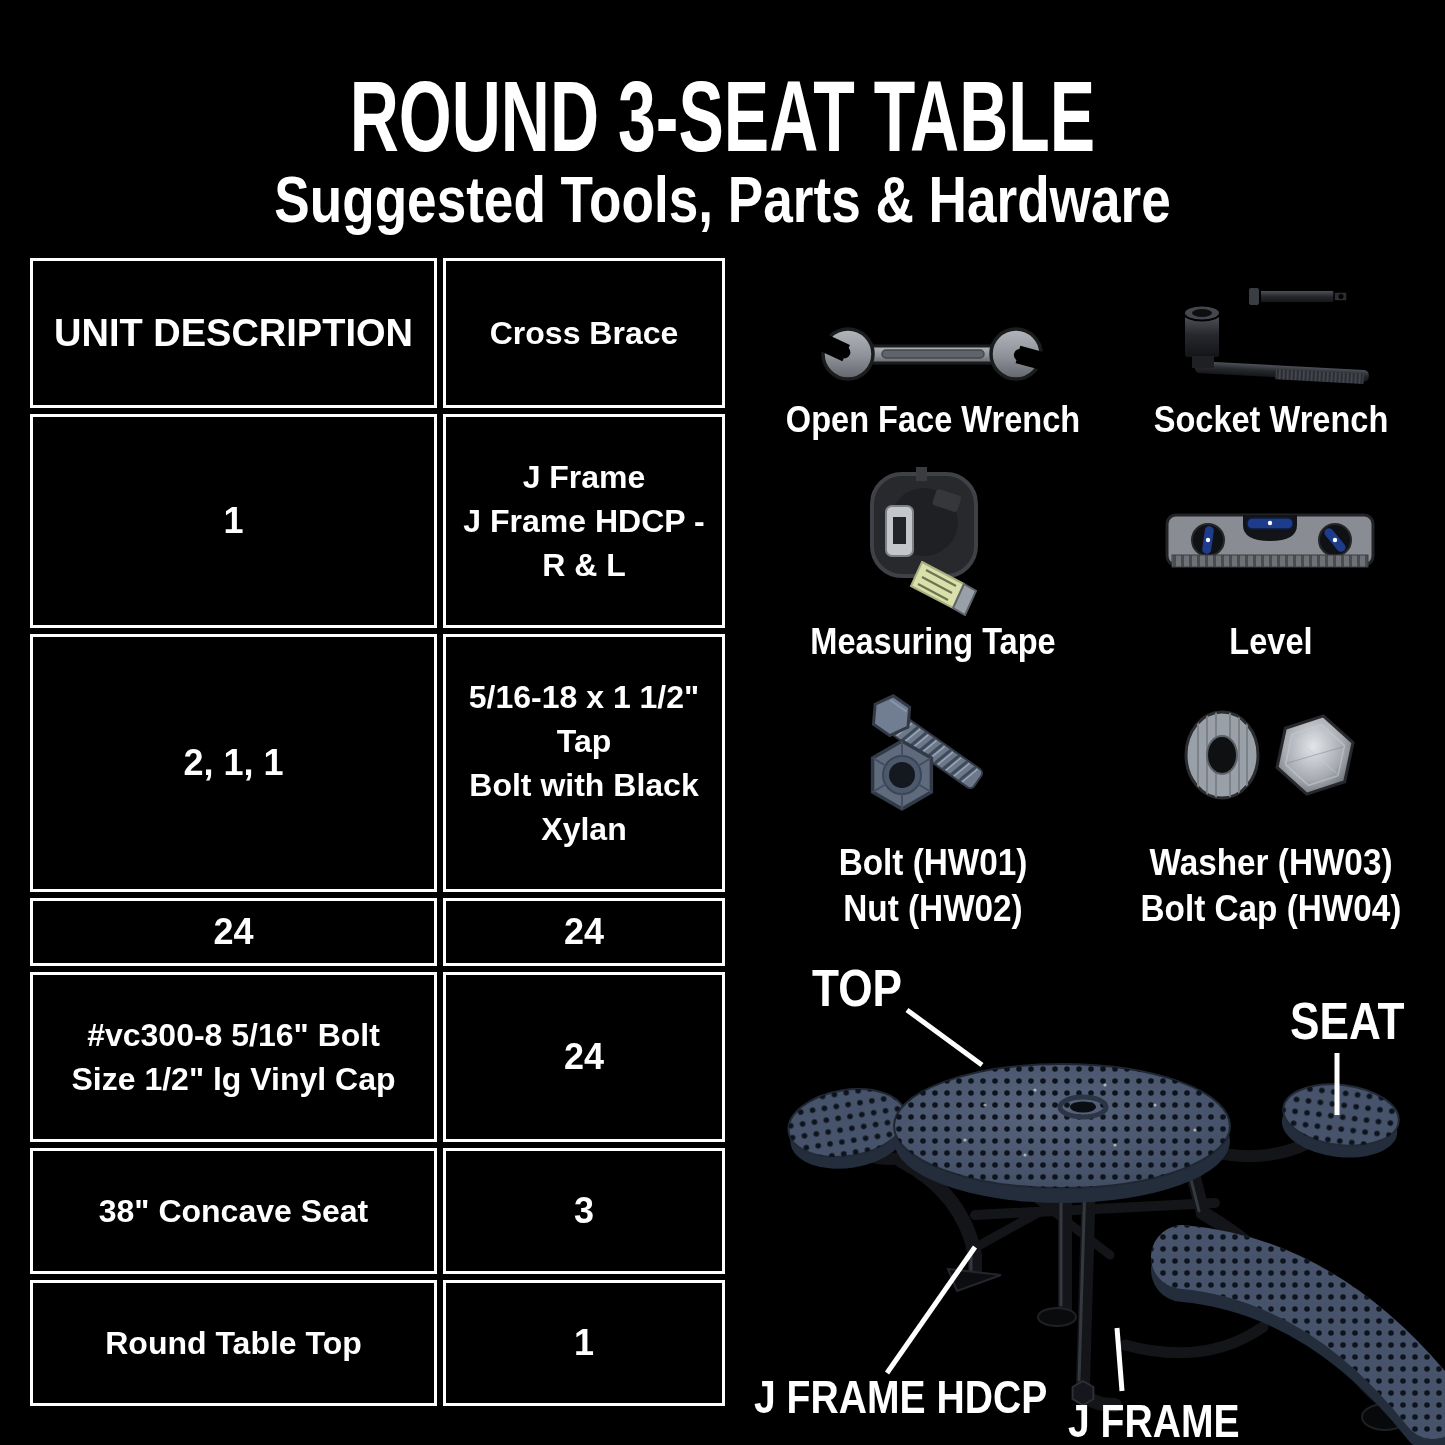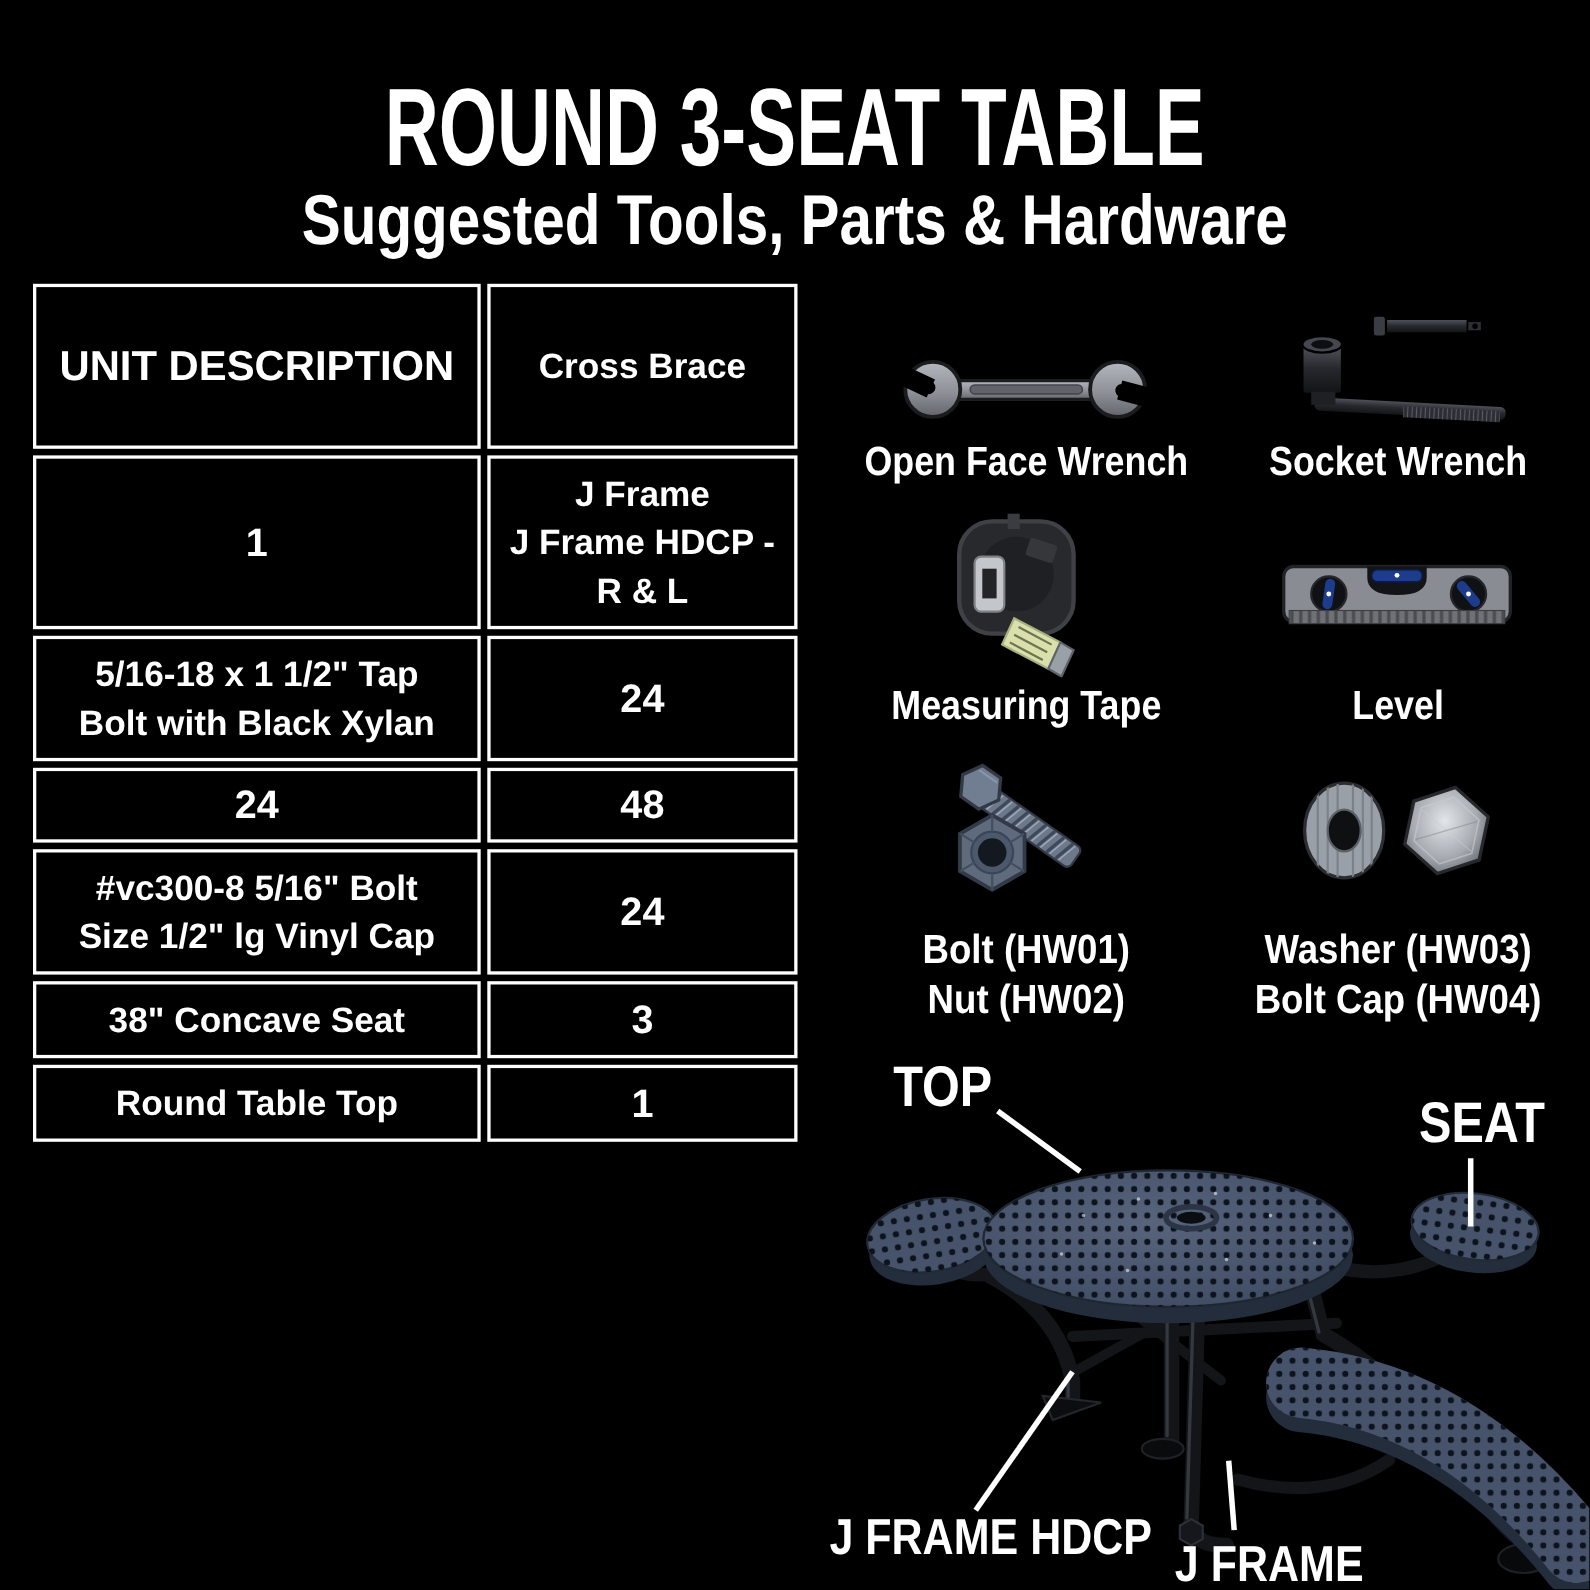--- a/index.html
+++ b/index.html
@@ -24,21 +24,21 @@
   .parts-table{
     left:30px;top:258px;width:695px;
     display:grid;grid-template-columns:407px 282px;gap:6px;
   }
   .cell{
     background:#000;border:3px solid #fff;box-sizing:border-box;
     display:flex;align-items:center;justify-content:center;
     text-align:center;white-space:pre-line;
   }
   .cell.hdr{min-height:150px;font-size:38px;line-height:46px;padding:8px;}
-  .cell.desc{font-size:32px;line-height:44px;padding:10px 10px;}
+  .cell.desc{font-size:32px;line-height:44px;padding:38px 10px;}
   .cell.units{font-size:36px;padding:10px;}
   
   .tool-label{
     width:340px;text-align:center;font-size:37px;line-height:44px;
     transform:scaleX(0.88);transform-origin:50% 50%;white-space:nowrap;
   }
   .hw-label{
     width:340px;text-align:center;font-size:37px;line-height:46px;
     transform:scaleX(0.90);transform-origin:50% 50%;white-space:nowrap;
   }
@@ -55,25 +55,25 @@
 <div class="abs page-title">ROUND 3-SEAT TABLE</div>
 <div class="abs page-subtitle">Suggested Tools, Parts &amp; Hardware</div>
 
 <div class="abs parts-table">
   <div class="cell hdr">UNIT DESCRIPTION</div>
 
 <div class="cell desc">Cross Brace</div>
     <div class="cell units">1</div>
     <div class="cell desc">J Frame
 J Frame HDCP - R &amp; L</div>
+    <div class="cell units">2, 1, 1</div>
     <div class="cell desc">5/16-18 x 1 1/2" Tap
 Bolt with Black Xylan</div>
     <div class="cell units">24</div>
     <div class="cell units">24</div>
-    <div class="cell units">48</div>
     <div class="cell desc">#vc300-8 5/16" Bolt
 Size 1/2" lg Vinyl Cap</div>
     <div class="cell units">24</div>
     <div class="cell desc">38" Concave Seat</div>
     <div class="cell units">3</div>
     <div class="cell desc">Round Table Top</div>
     <div class="cell units">1</div>
   </div>
 
 <svg class="abs" style="left:818px;top:316px;" width="228" height="76" viewBox="0 0 228 76">

